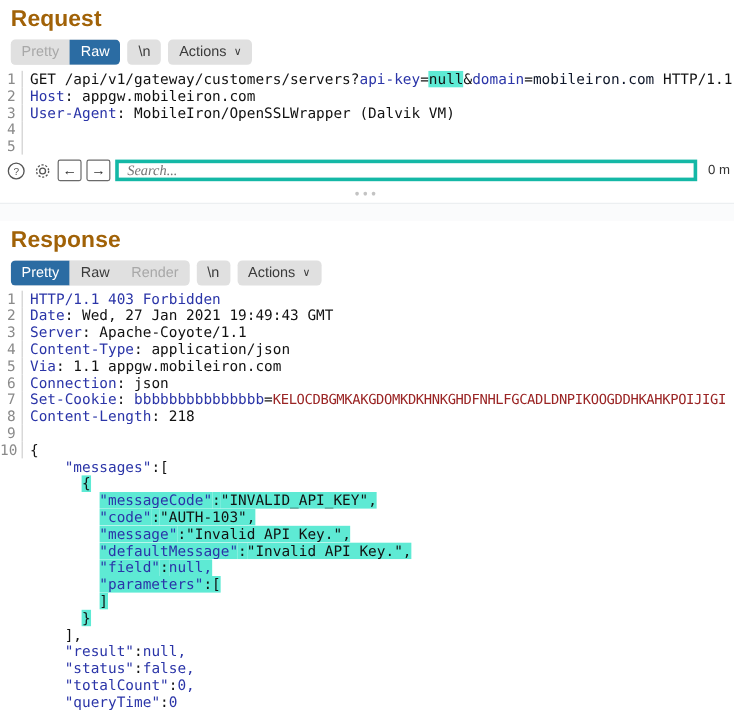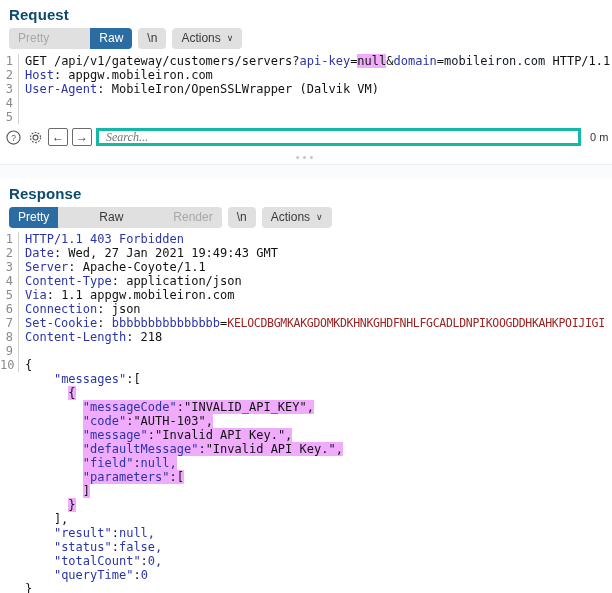--- a/index.html
+++ b/index.html
@@ -10,38 +10,37 @@
   body {
     width: 612px;
     height: 593px;
     overflow: hidden;
     font-family: "Liberation Sans", sans-serif;
     font-size: 12px;
     color: #1a1a1a;
     position: relative;
   }
   .panel-title {
-    font-size: 15px;
+    font-size: 19px;
     font-weight: bold;
-    color: #0c4a6e;
+    color: #a16207;
     padding: 6px 0 0 9px;
     letter-spacing: 0.1px;
   }
   .toolbar {
     display: flex;
     align-items: center;
     gap: 6px;
     padding: 5px 0 4px 9px;
   }
   .seg {
     display: flex;
     background: #e0e0e0;
     border-radius: 4px;
     overflow: hidden;
-    gap: 32px;
   }
   .seg .btn {
     padding: 3px 9px 4px 9px;
     font-size: 12px;
     color: #3a3a3a;
     background: #e0e0e0;
     line-height: 14px;
     cursor: default;
     white-space: nowrap;
   }
@@ -95,21 +94,21 @@
     padding-left: 6px;
     font-family: "DejaVu Sans Mono", "Liberation Mono", monospace;
     font-size: 12px;
     line-height: 14px;
     white-space: pre;
     overflow: hidden;
   }
   .hdr-name { color: #2b35a8; }
   .val-red  { color: #0f172a; }
   .plain    { color: #111111; }
-  .hl       { background: #f0abfc; }
+  .hl       { background: #5eead4; }
   .json-lit { color: #2b35a8; }
   .cookie-val { color: #9a2424; font-size: 11.5px; letter-spacing: -0.3px; }
 
   .findbar {
     display: flex;
     align-items: center;
     gap: 4px;
     padding: 2px 0 2px 4px;
     height: 22px;
   }

